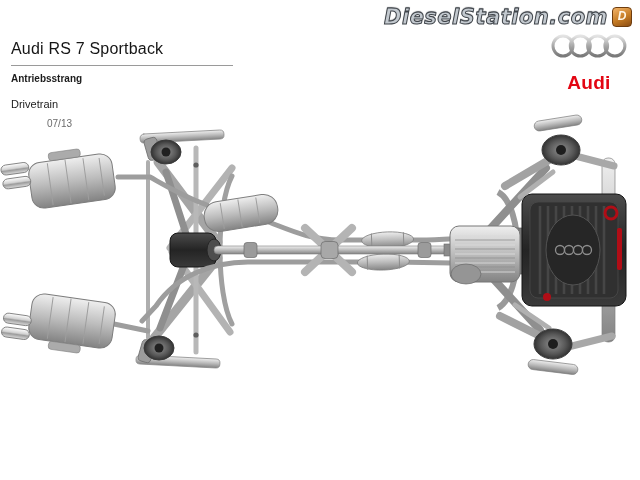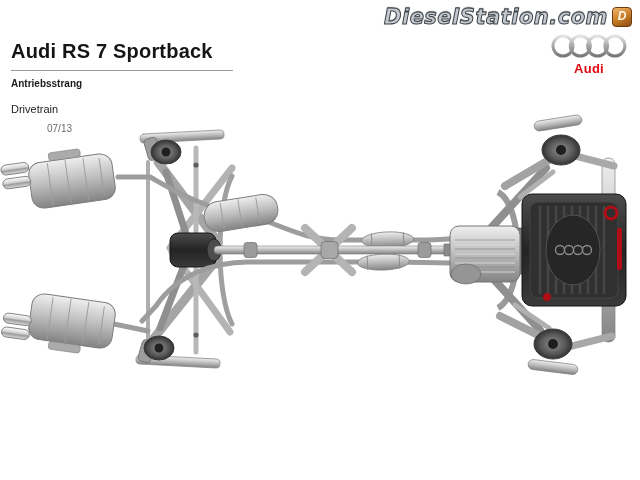--- a/index.html
+++ b/index.html
@@ -4,21 +4,21 @@
 <style>
   html,body { margin:0; padding:0; }
   body {
     width:640px; height:480px; overflow:hidden; background:#ffffff;
     font-family:"Liberation Sans", sans-serif;
   }
   .page { position:relative; width:640px; height:480px; background:#ffffff; }
 
   
   .header { position:absolute; left:11px; top:40px; z-index:3; }
-  .title  { font-size:20px; font-weight:bold; color:#151515; letter-spacing:0.2px; }
+  .title  { font-size:16px; font-weight:normal; color:#151515; letter-spacing:0.2px; }
   .rule   { width:222px; height:0; border-top:1px solid #9a9a9a; margin:7px 0 7px; }
   .subtitle-de { font-size:10px; font-weight:bold; color:#1c1c1c; }
   .subtitle-en { font-size:11px; color:#1c1c1c; margin-top:14px; }
   .date   { font-size:10px; color:#6b6b6b; margin-top:8px;padding-left:36px; }
 
   
   .branding { position:absolute; top:5px; right:8px; display:flex; flex-direction:column; align-items:flex-end; z-index:3; }
   .ds-logo { display:flex; align-items:center; gap:4px; }
   .ds-text {
     font-family:"DejaVu Sans", sans-serif;
@@ -28,21 +28,21 @@
     text-shadow:0 1px 1px rgba(255,255,255,.95), 0 -1px 1px rgba(40,45,50,.65);
   }
   .ds-badge {
     width:18px; height:18px; border-radius:4px;
     background:linear-gradient(155deg,#f3b469,#c57b24 55%,#8a4c12);
     border:1px solid #6e3c0e;
     color:#fff7e8; font-weight:bold; font-style:italic; font-size:12px;
     line-height:17px; text-align:center;
   }
   .audi-block { margin-top:3px; margin-right:4px; display:flex; flex-direction:column; align-items:center; }
-  .audi-name { color:var(--brand-red,#e30613); font-weight:bold; font-size:13px; letter-spacing:0.3px; margin-top:1px; }
+  .audi-name { color:var(--brand-red,#e30613); font-weight:bold; font-size:19px; letter-spacing:0.3px; margin-top:12px; }
 
   
   .figure { position:absolute; left:0; top:0; width:640px; height:480px; z-index:1; }
   .red-fill   { fill: var(--engine-red, #b10d16); }
   .red-stroke { stroke: var(--engine-red, #b10d16); fill:none; }
 </style>
 </head>
 <body>
 
 <div class="page">

